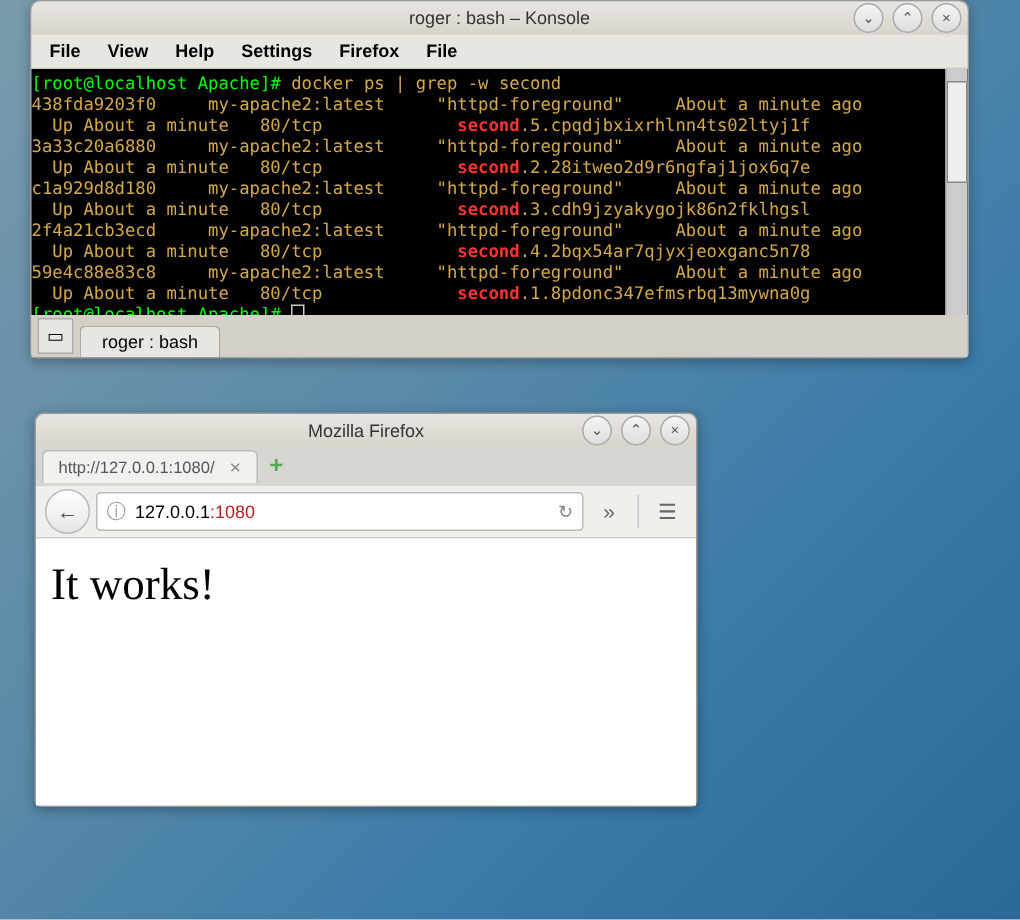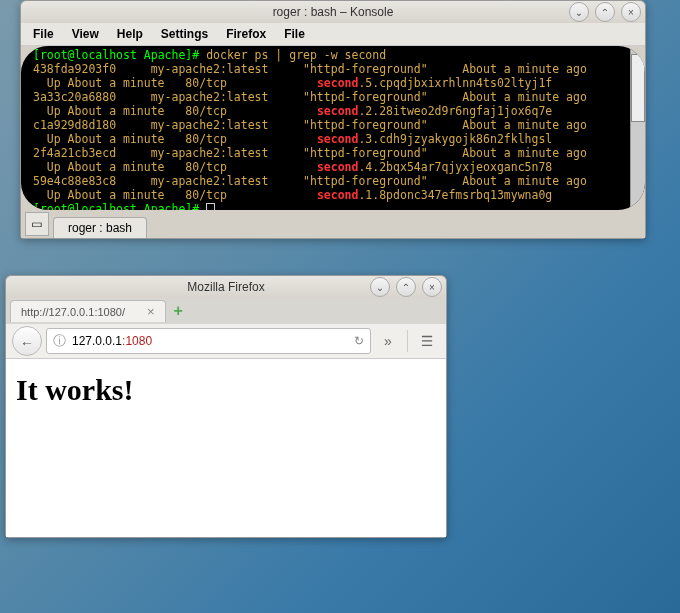--- a/index.html
+++ b/index.html
@@ -62,25 +62,24 @@
 .menu-item {
   padding: 2px 8px;
   cursor: pointer;
   font-weight: bold;
 }
 .terminal {
   background: #000;
   font-family: 'DejaVu Sans Mono', 'Courier New', monospace;
   font-size: 11.5px;
   line-height: 14px;
-  padding: 2px 12px;
+  padding: 2px 0;
   white-space: pre;
   overflow: hidden;
   position: relative;
-  border-radius: 27px;
 }
 .term-green { color: #00ff00; }
 .term-gold { color: #d4a84b; }
 .term-red { color: #ff3333; font-weight: bold; }
 .term-white { color: #e0e0e0; }
 .terminal .scrollbar {
   position: absolute;
   right: 0;
   top: 0;
   bottom: 0;
@@ -115,39 +114,39 @@
   border: 1px solid #aaa;
   border-bottom: none;
   border-radius: 4px 4px 0 0;
   background: #e8e6e1;
   padding: 3px 14px;
   font-size: 12px;
   margin-right: 2px;
 }
 
 
-.ff-window { left: 5px; top: 275px; width: 440px; }
+.ff-window { left: 23px; top: 275px; width: 440px; }
 .ff-tabbar {
   height: 26px;
   background: #d8d6d0;
   display: flex;
   align-items: center;
   padding: 0 4px;
 }
 .ff-tab {
   background: #f2f1ee;
   border: 1px solid #bbb;
   border-bottom: none;
   border-radius: 4px 4px 0 0;
   padding: 3px 10px;
   font-size: 11px;
   color: #555;
   display: flex;
   align-items: center;
-  gap: 22px;
+  gap: 10px;
 }
 .ff-tab-close { color: #888; font-size: 13px; cursor: pointer; }
 .ff-newtab {
   color: #5a5;
   font-size: 16px;
   font-weight: bold;
   padding: 0 8px;
   cursor: pointer;
 }
 .ff-toolbar {
@@ -193,21 +192,21 @@
 .ff-tool-sep { width: 1px; height: 22px; background: #ccc; margin: 0 2px; }
 .ff-content {
   background: #fff;
   min-height: 150px;
   padding: 14px 10px;
 }
 .ff-content h1 {
   margin: 0;
   font-family: Georgia, 'Times New Roman', serif;
   font-size: 30px;
-  font-weight: bold;
+  font-weight: normal;
 }
 .cursor-block {
   display: inline-block;
   width: 7px;
   height: 12px;
   border: 1px solid #ccc;
   vertical-align: middle;
 }
 </style>
 </head>

